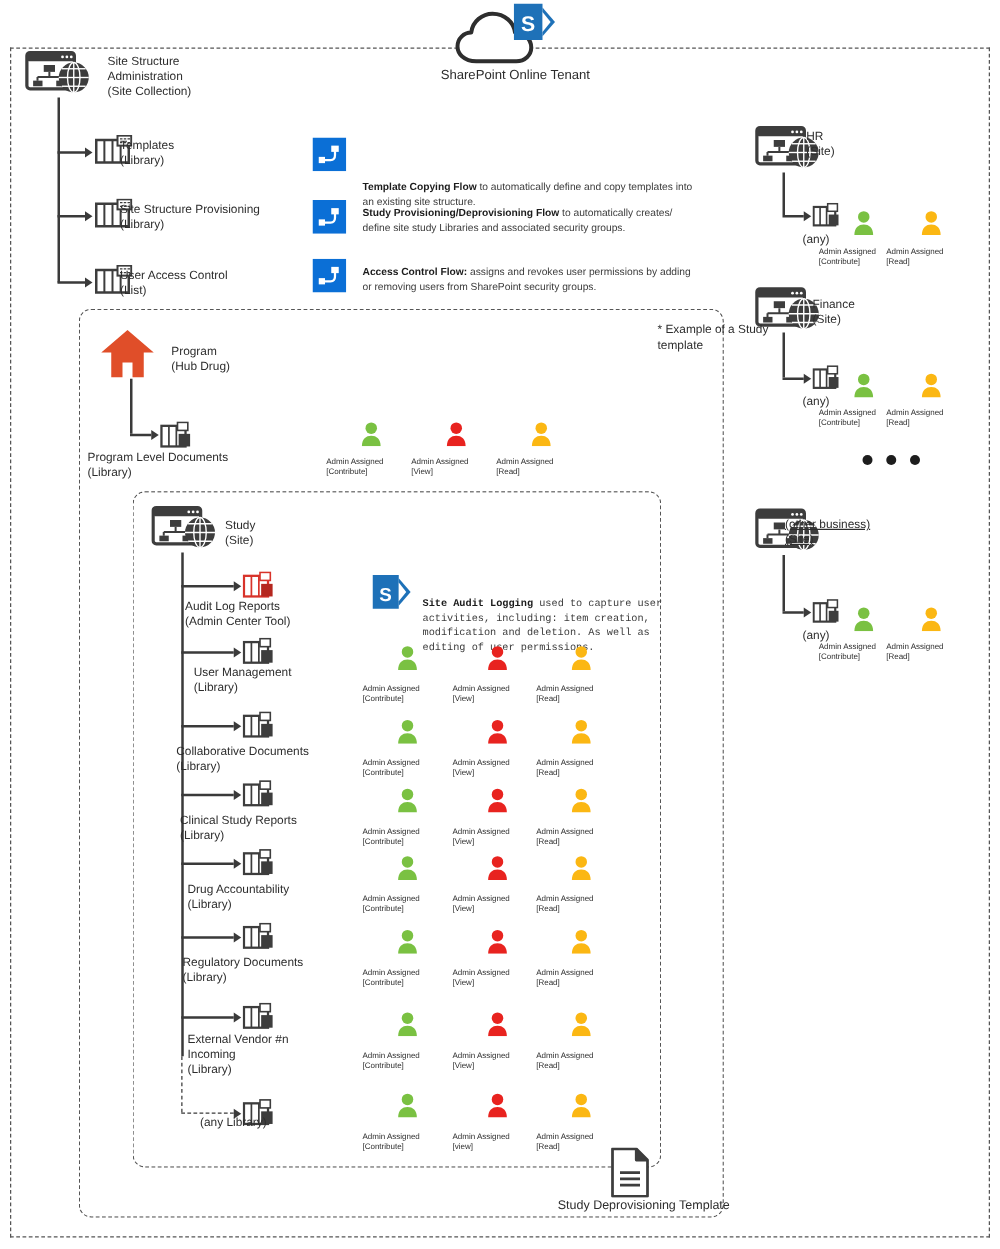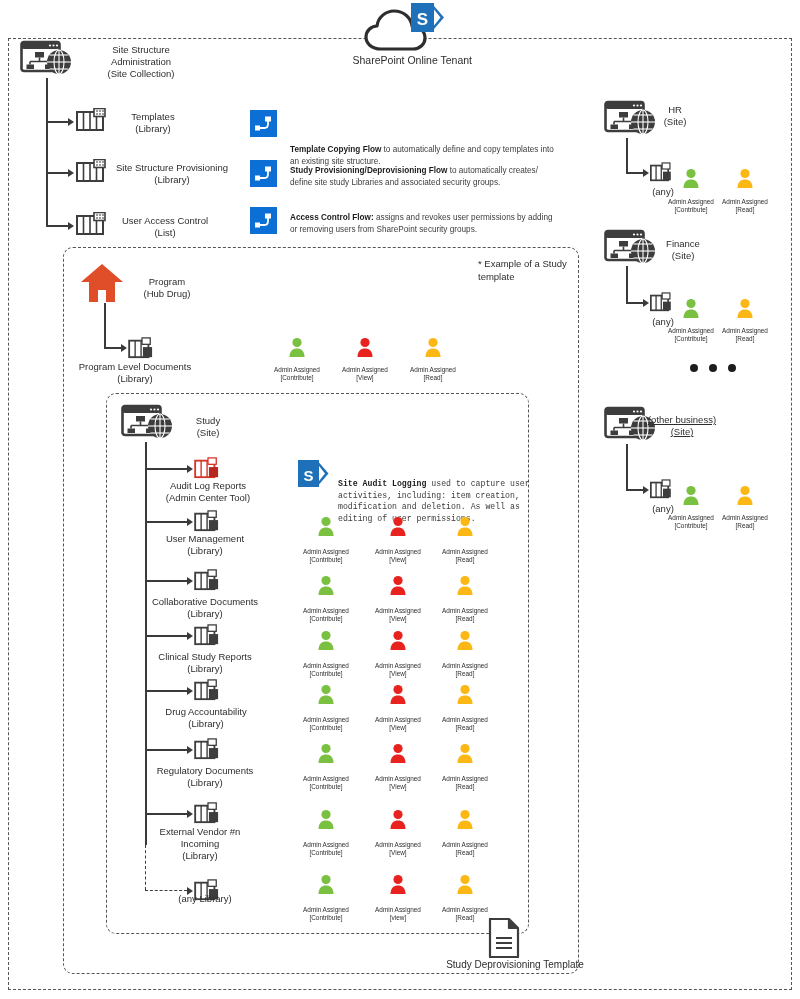--- a/index.html
+++ b/index.html
@@ -2,21 +2,21 @@
 <html><head>
 <meta charset="utf-8">
 <style>
   html,body{margin:0;padding:0;background:#ffffff;}
   body{
     width:800px;height:999px;position:relative;overflow:hidden;
     font-family:"Liberation Sans","DejaVu Sans",sans-serif;
     color:#2e2e2e;
   }
   .abs{position:absolute;}
-  .lbl{font-size:9.5px;line-height:12px;text-align:center;color:#2d2d2d;white-space:pre-line;}
+  .lbl{font-size:9.5px;line-height:12px;text-align:left;color:#2d2d2d;white-space:pre-line;}
   .dashbox{position:absolute;border:1.5px dashed #555;box-sizing:border-box;}
   .dashbox.r{border-radius:10px;}
 
   
   .vline{position:absolute;width:1.5px;background:#3a3a3a;}
   .hline{position:absolute;height:1.5px;background:#3a3a3a;}
   .vline.dash{background:none;border-left:1.5px dashed #3a3a3a;width:0;}
   .hline.dash{background:none;border-top:1.5px dashed #3a3a3a;height:0;}
   .arrowhead{position:absolute;width:0;height:0;
     border-top:4px solid transparent;border-bottom:4px solid transparent;
@@ -32,21 +32,21 @@
   .flow{width:24px;height:24px;}
   .sp{width:26px;height:26px;}
   .doc{width:32px;height:40px;}
   .cloud{width:86px;height:44px;}
 
   .dots{position:absolute;display:flex;gap:11px;}
   .dots i{display:block;width:8px;height:8px;border-radius:50%;background:#1d1d1d;}
 
   .flowtxt{position:absolute;font-size:8.2px;line-height:11.5px;color:#3c3c3c;width:265px;}
   .flowtxt b{color:#1c1c1c;font-weight:bold;}
-  .note{position:absolute;font-size:9.5px;line-height:12.5px;color:#2d2d2d;width:110px;}
+  .note{position:absolute;font-size:9.5px;line-height:12.5px;color:#2d2d2d;width:110px;margin-left:48px;}
   .cap{position:absolute;font-size:11px;color:#2d2d2d;}
 </style>
 </head>
 <body>
 
 <div class="dashbox" style="left:8px;top:38px;width:784px;height:952px;"></div>
 
 <div class="icon cloud" style="left:363px;top:8px;">
   <svg viewBox="0 0 86 44" width="86" height="44">
     <path d="M18 41 C8 41 3 35 3 29 C3 23 8 18 14 18 C15 9 23 3 31 3 C41 3 48 10 49 18 C56 18 62 23 62 30 C62 36 57 41 50 41 Z" fill="#ffffff" stroke="#2e2e2e" stroke-width="3.2" stroke-linejoin="round"></path>

